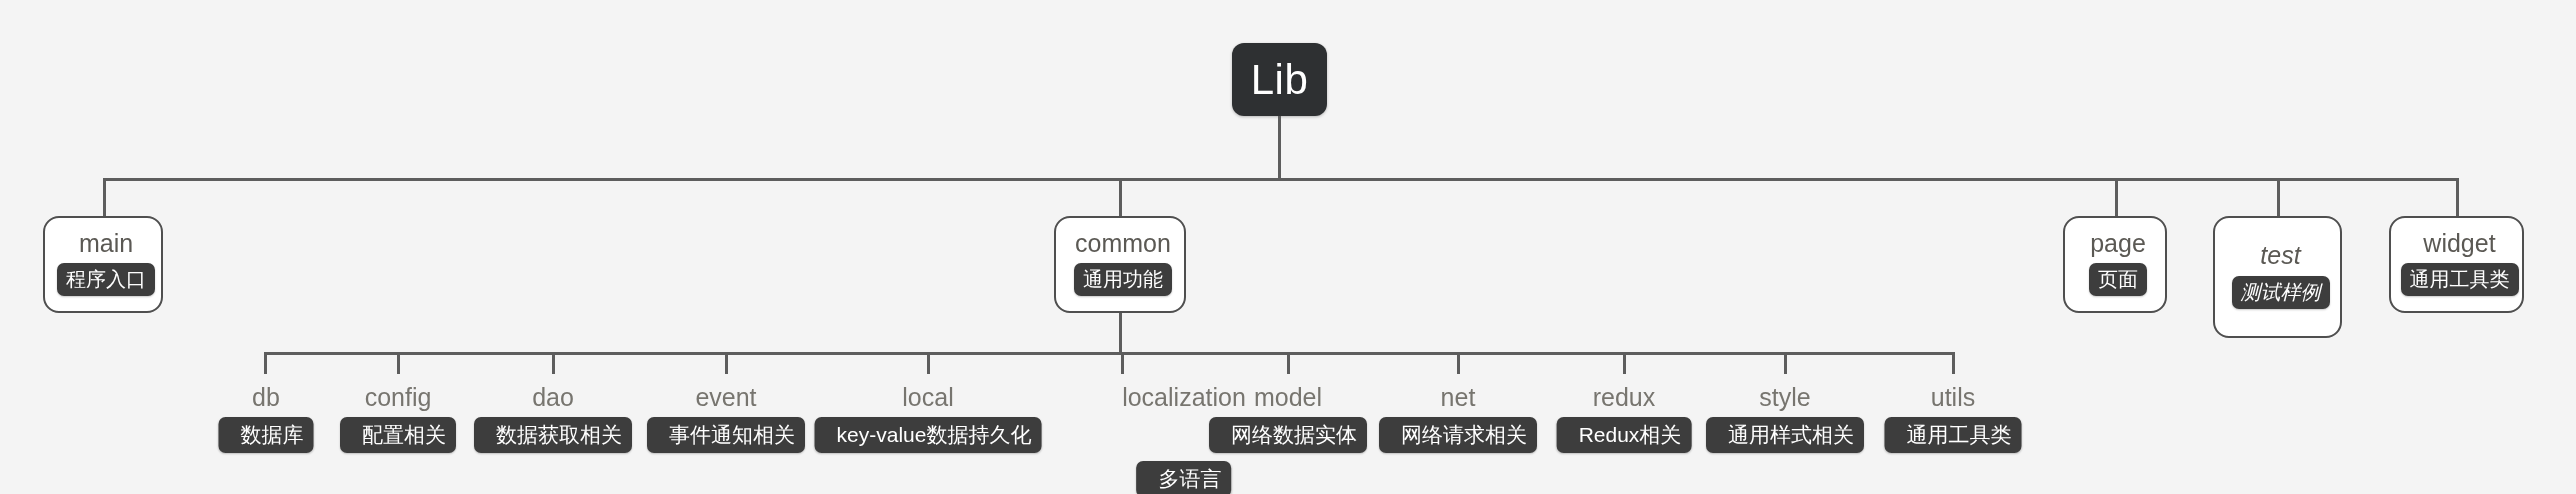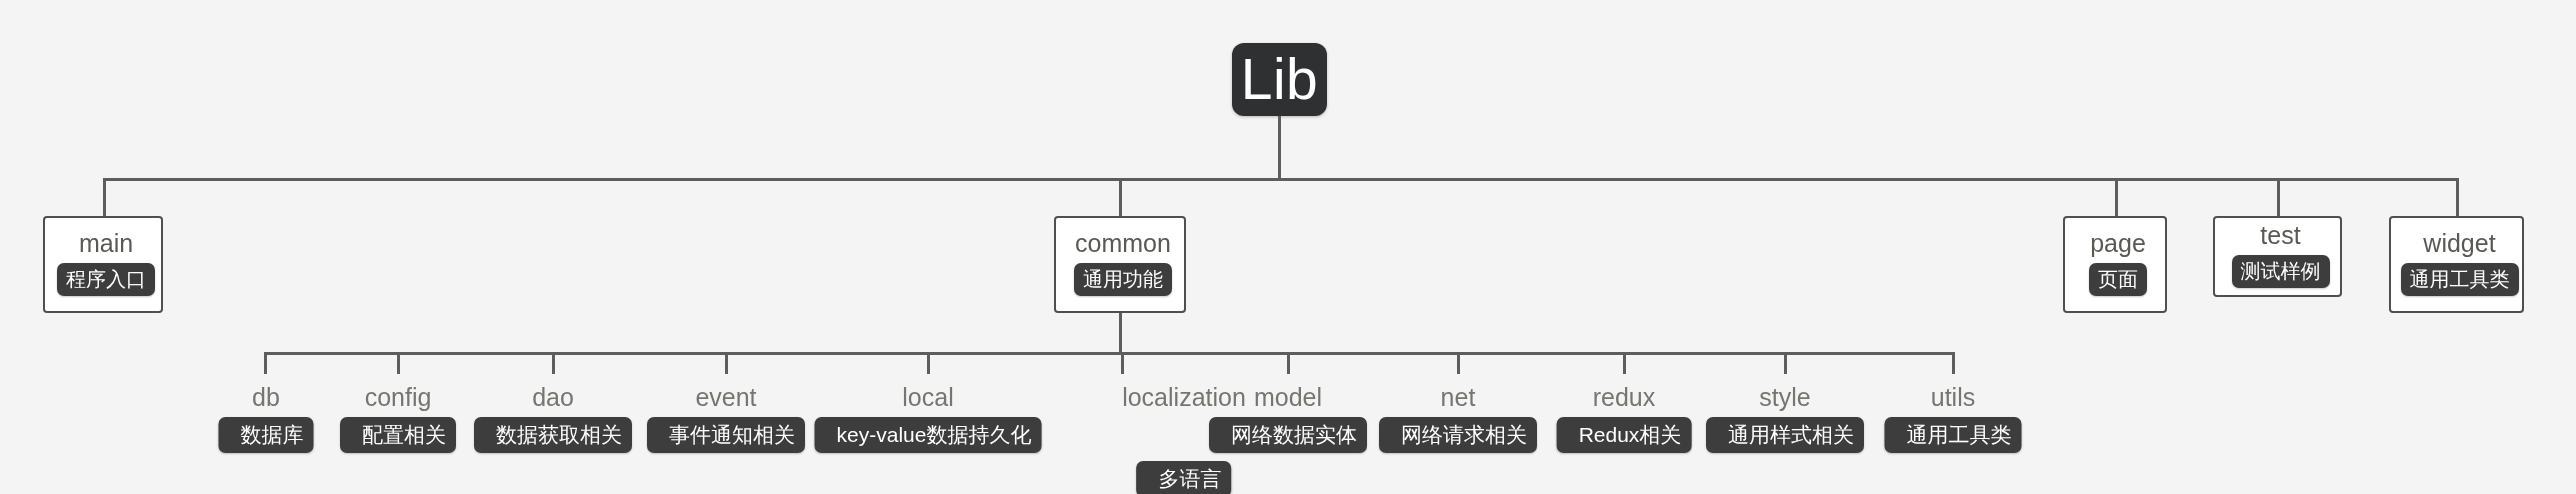--- a/index.html
+++ b/index.html
@@ -33,32 +33,32 @@
     position: absolute;
     background: #2e3032;
     border-radius: 12px;
     display: flex;
     align-items: center;
     justify-content: center;
     box-shadow: 0 1px 3px rgba(0,0,0,0.25);
   }
   .root-node .root-label {
     color: #ffffff;
-    font-size: 57px;
+    font-size: 42px;
     line-height: 1;
     letter-spacing: 0.5px;
     font-weight: 400;
   }
 
   
   .box-node {
     position: absolute;
     background: #ffffff;
     border: 2px solid #4f4f4f;
-    border-radius: 4px;
+    border-radius: 16px;
     display: flex;
     flex-direction: column;
     align-items: center;
     justify-content: center;
     box-sizing: border-box;
     padding: 6px 10px 10px 16px;
   }
   .box-node .node-title {
     color: #5b5954;
     font-size: 25px;
@@ -123,21 +123,21 @@
   <div class="box-node" style="left:1054px; top:216px; width:132px; height:97px;">
     <span class="node-title">common</span>
     <span class="badge">通用功能</span>
   </div>
 
   <div class="box-node" style="left:2063px; top:216px; width:104px; height:97px;">
     <span class="node-title">page</span>
     <span class="badge">页面</span>
   </div>
 
-  <div class="box-node" style="left:2213px; top:216px; width:129px; height:81px;">
+  <div class="box-node" style="left:2213px; top:216px; width:129px; height:122px;font-style:italic;">
     <span class="node-title">test</span>
     <span class="badge">测试样例</span>
   </div>
 
   <div class="box-node" style="left:2389px; top:216px; width:135px; height:97px;">
     <span class="node-title">widget</span>
     <span class="badge">通用工具类</span>
   </div>
 
   <div class="line v" style="left:1119px; top:313px; height:40px;"></div>

